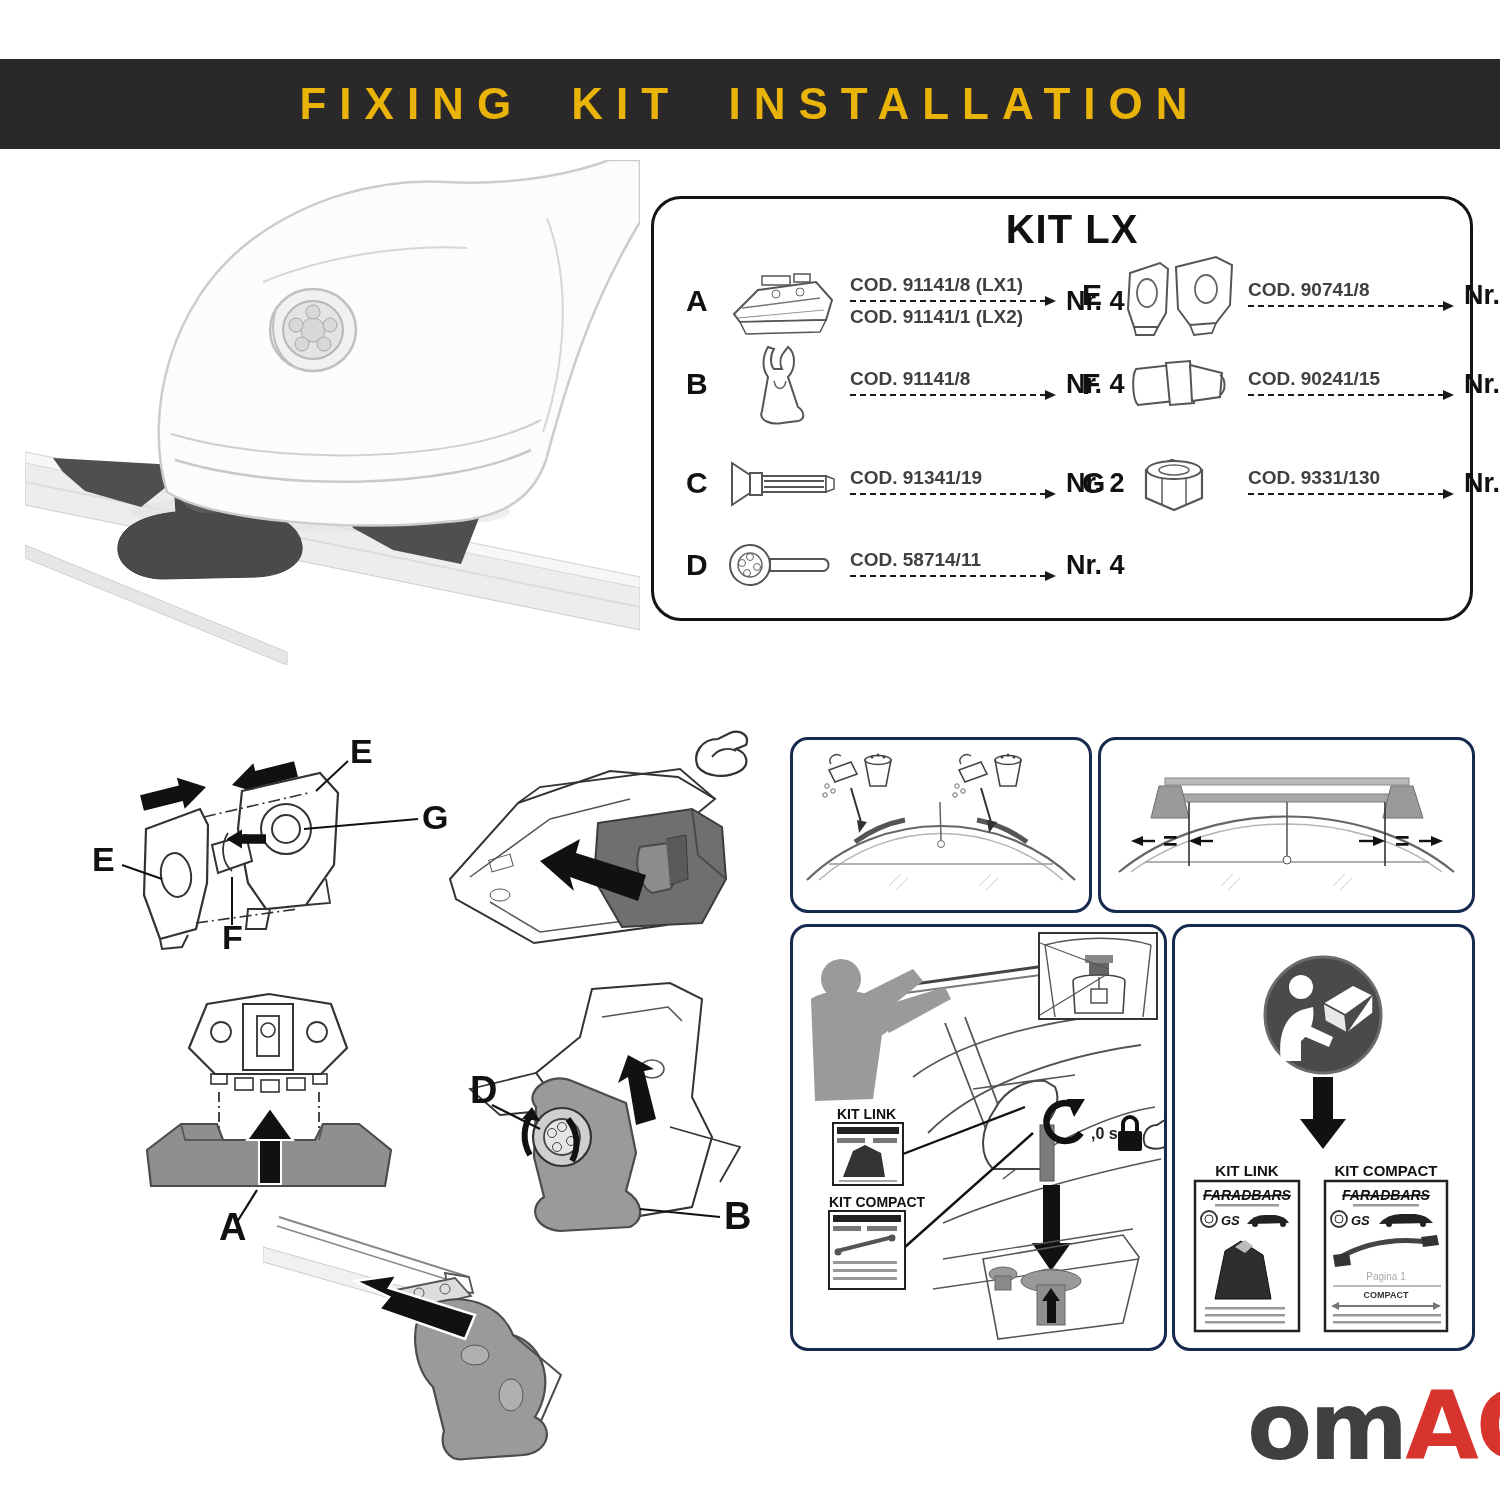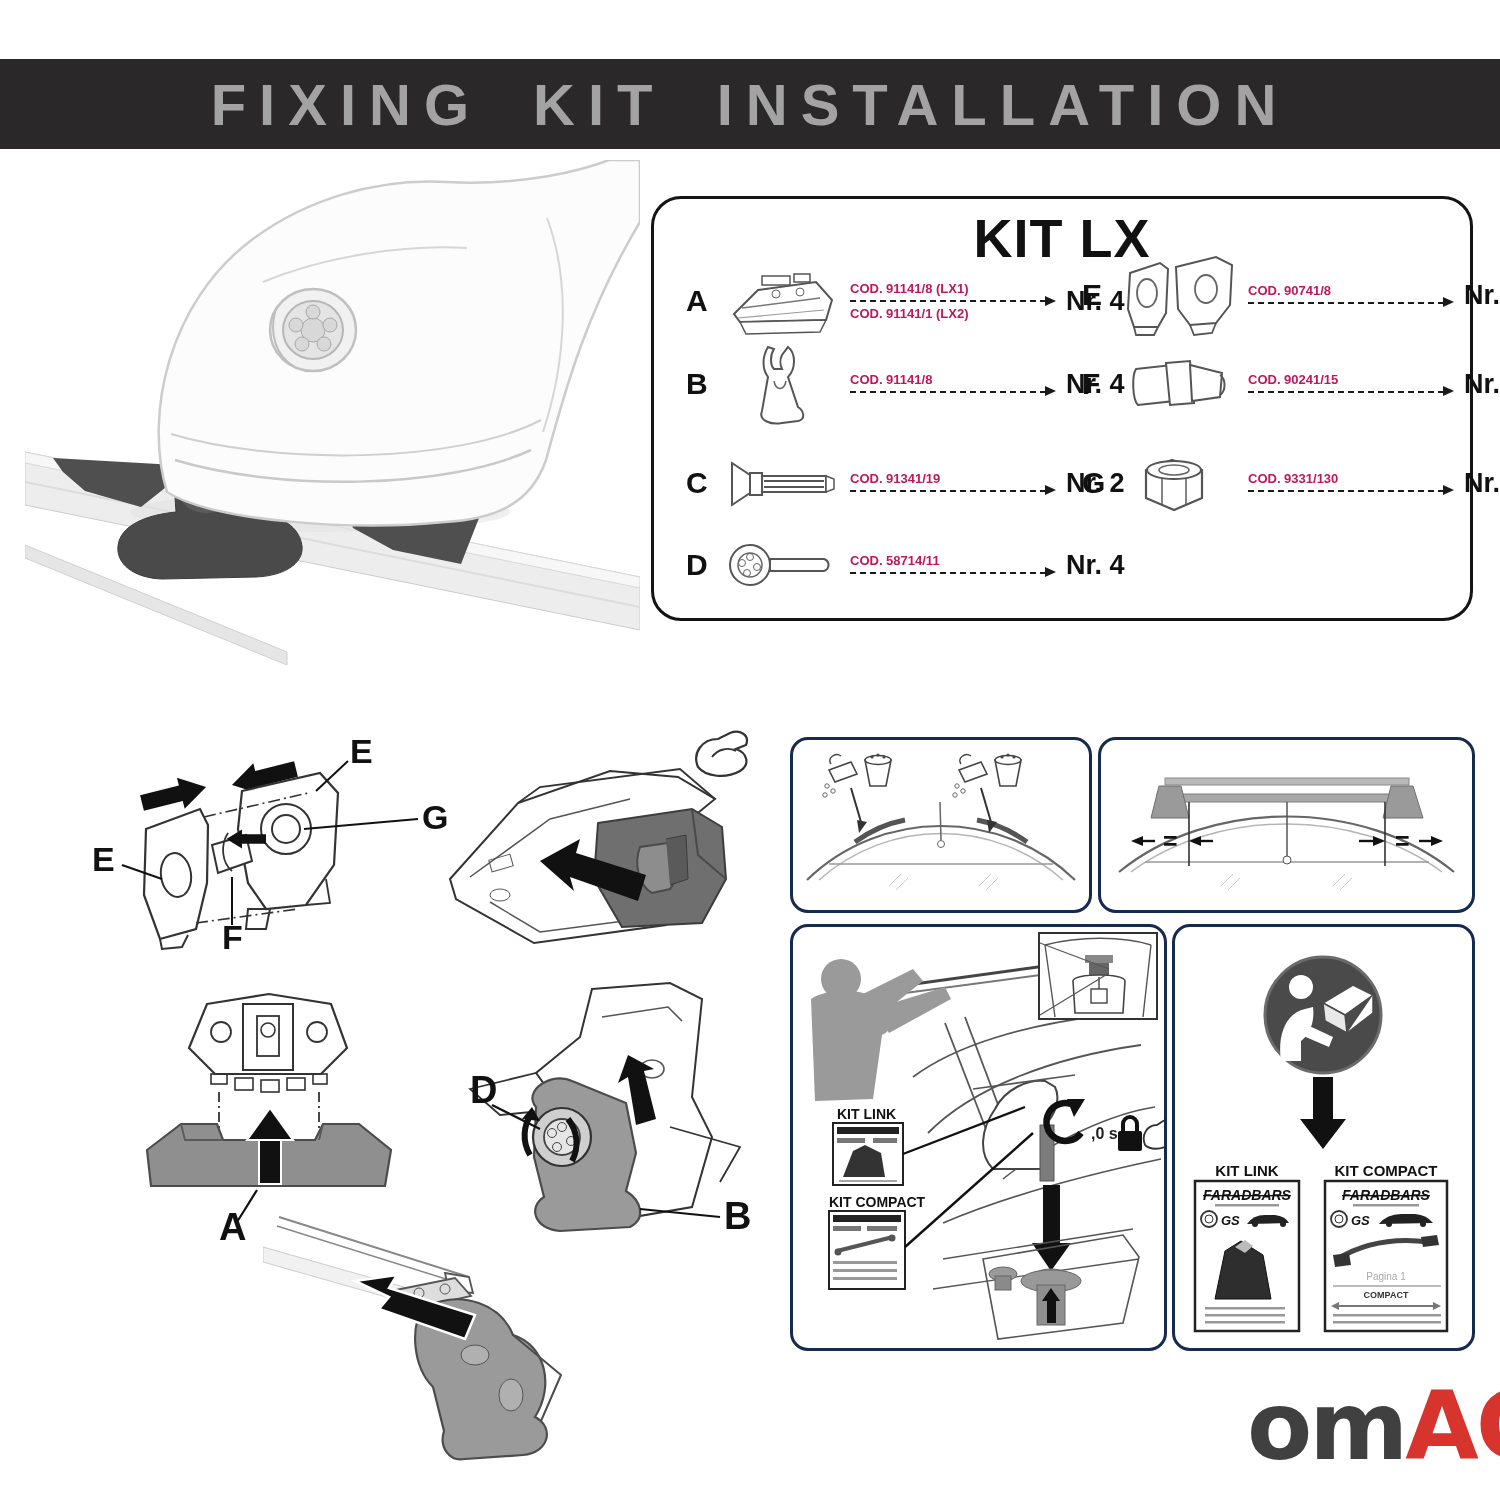--- a/index.html
+++ b/index.html
@@ -3,33 +3,33 @@
 <meta charset="utf-8">
 <style>
   html,body{margin:0;padding:0;}
   body{width:1500px;height:1500px;position:relative;background:#ffffff;
        font-family:"Liberation Sans",sans-serif;overflow:hidden;}
   .abs{position:absolute;}
 
   
   .header{left:0;top:59px;width:1500px;height:90px;background:#2b2829;
           display:flex;align-items:center;justify-content:center;}
-  .header .title{color:#a3a3a3;font-size:58px;font-weight:700;
+  .header .title{color:#eab308;font-size:44px;font-weight:700;
           letter-spacing:13px;word-spacing:22px;white-space:nowrap;text-align:center;}
 
   
   .kitbox{left:651px;top:196px;width:816px;height:419px;border:3px solid #141414;
           border-radius:30px;background:#fff;}
-  .kittitle{position:absolute;top:8px;left:0;width:100%;text-align:center;
-          font-size:54px;font-weight:800;color:#111;letter-spacing:1px;}
+  .kittitle{position:absolute;top:8px;left:10px;width:100%;text-align:center;
+          font-size:40px;font-weight:800;color:#111;letter-spacing:1px;}
   .krow{position:absolute;display:flex;align-items:center;gap:8px;transform:translateY(-50%);}
   .plabel{width:30px;font-size:30px;font-weight:700;color:#111;}
   .picon{flex:0 0 auto;}
   .codeblk{width:208px;}
-  .code{font-size:13px;font-weight:700;color:#be185d;white-space:nowrap;}
+  .code{font-size:19px;font-weight:700;color:#404040;white-space:nowrap;}
   .codearrow{position:relative;height:0;border-top:2.5px dashed #1a1a1a;margin:4px 12px 4px 0;}
   .codearrow::after{content:"";position:absolute;right:-10px;top:-6.5px;
      border-left:11px solid #1a1a1a;border-top:5.5px solid transparent;border-bottom:5.5px solid transparent;}
   .qty{font-size:27px;font-weight:700;color:#111;white-space:nowrap;}
 
   
   .panel{border:3.5px solid #16294e;border-radius:18px;background:#fff;}
 
   
   .omac{left:1247px;top:1379px;font-size:95px;font-weight:900;letter-spacing:-3px;

